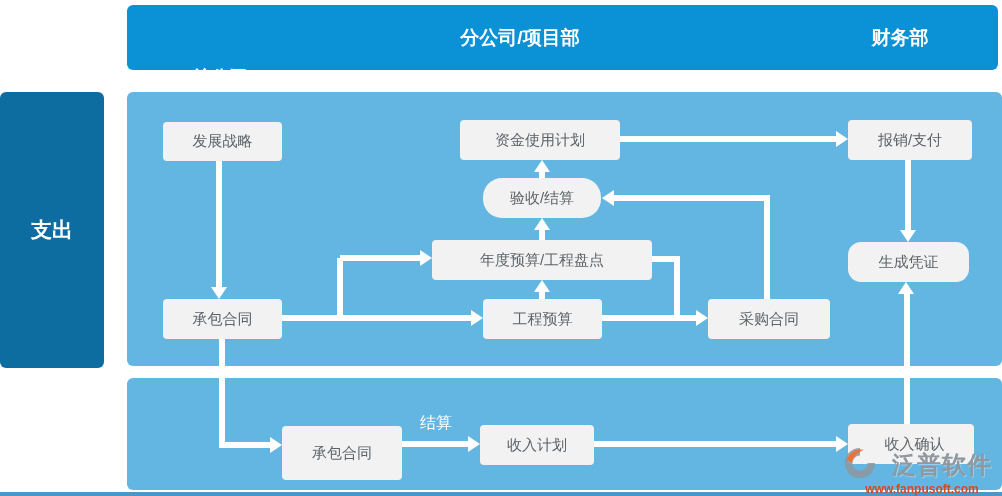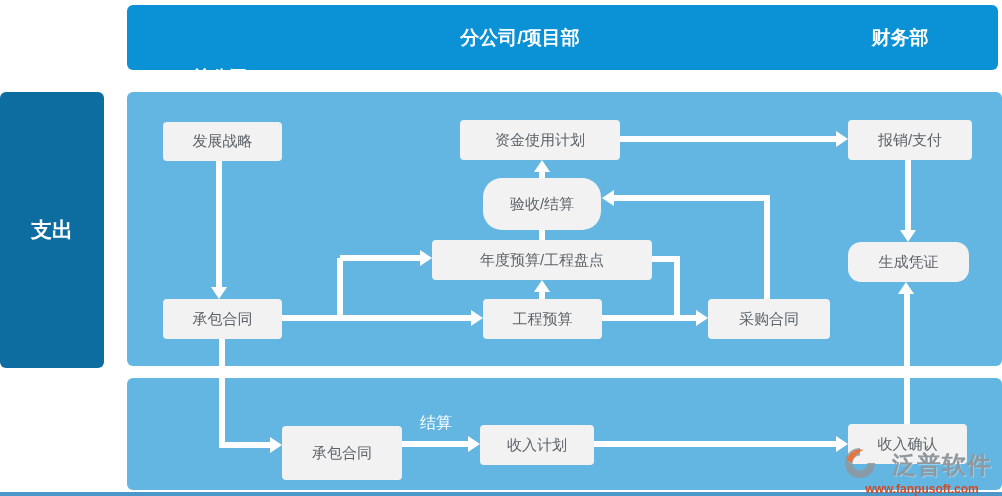--- a/index.html
+++ b/index.html
@@ -106,29 +106,29 @@
 
   <div class="ln" style="left:594px;top:441px;width:242px;height:6px;"></div>
   <div class="ah ah-right" style="left:836px;top:436px;"></div>
 
   <div class="ln" style="left:904px;top:294px;width:6px;height:130px;"></div>
   <div class="ah ah-up" style="left:898px;top:282px;"></div>
 
   <div class="node" style="left:163px;top:122px;width:119px;height:39px;">发展战略</div>
   <div class="node" style="left:460px;top:120px;width:160px;height:40px;">资金使用计划</div>
   <div class="node" style="left:848px;top:120px;width:124px;height:40px;">报销/支付</div>
-  <div class="node" style="left:483px;top:178px;width:118px;height:52px;border-radius:19px;">验收/结算</div>
+  <div class="node" style="left:483px;top:178px;width:118px;height:40px;border-radius:19px;">验收/结算</div>
   <div class="node" style="left:432px;top:240px;width:220px;height:40px;">年度预算/工程盘点</div>
   <div class="node" style="left:163px;top:299px;width:119px;height:40px;">承包合同</div>
   <div class="node" style="left:483px;top:299px;width:119px;height:40px;">工程预算</div>
   <div class="node" style="left:708px;top:299px;width:122px;height:40px;">采购合同</div>
   <div class="node" style="left:848px;top:242px;width:121px;height:40px;border-radius:13px;">生成凭证</div>
   <div class="node" style="left:282px;top:426px;width:120px;height:54px;">承包合同</div>
   <div class="node" style="left:480px;top:425px;width:114px;height:40px;">收入计划</div>
-  <div class="node" style="left:848px;top:424px;width:119px;height:40px;">收入确认</div>
+  <div class="node" style="left:848px;top:424px;width:119px;height:40px;padding-left:7px;">收入确认</div>
 
   <div class="watermark">
     <div class="wm-row">
       <span>
         <svg width="34" height="34" viewBox="0 0 36 36">
           <path d="M18 2 A16 16 0 1 0 34 18 L26 18 A8 8 0 1 1 18 10 Z" fill="#8d969e" opacity="0.85"></path>
           <path d="M4 14 Q10 2 22 4 Q12 8 9 18 Z" fill="#e8743d"></path>
         </svg>
       </span>
       <span class="wm-brand">泛普软件</span>

